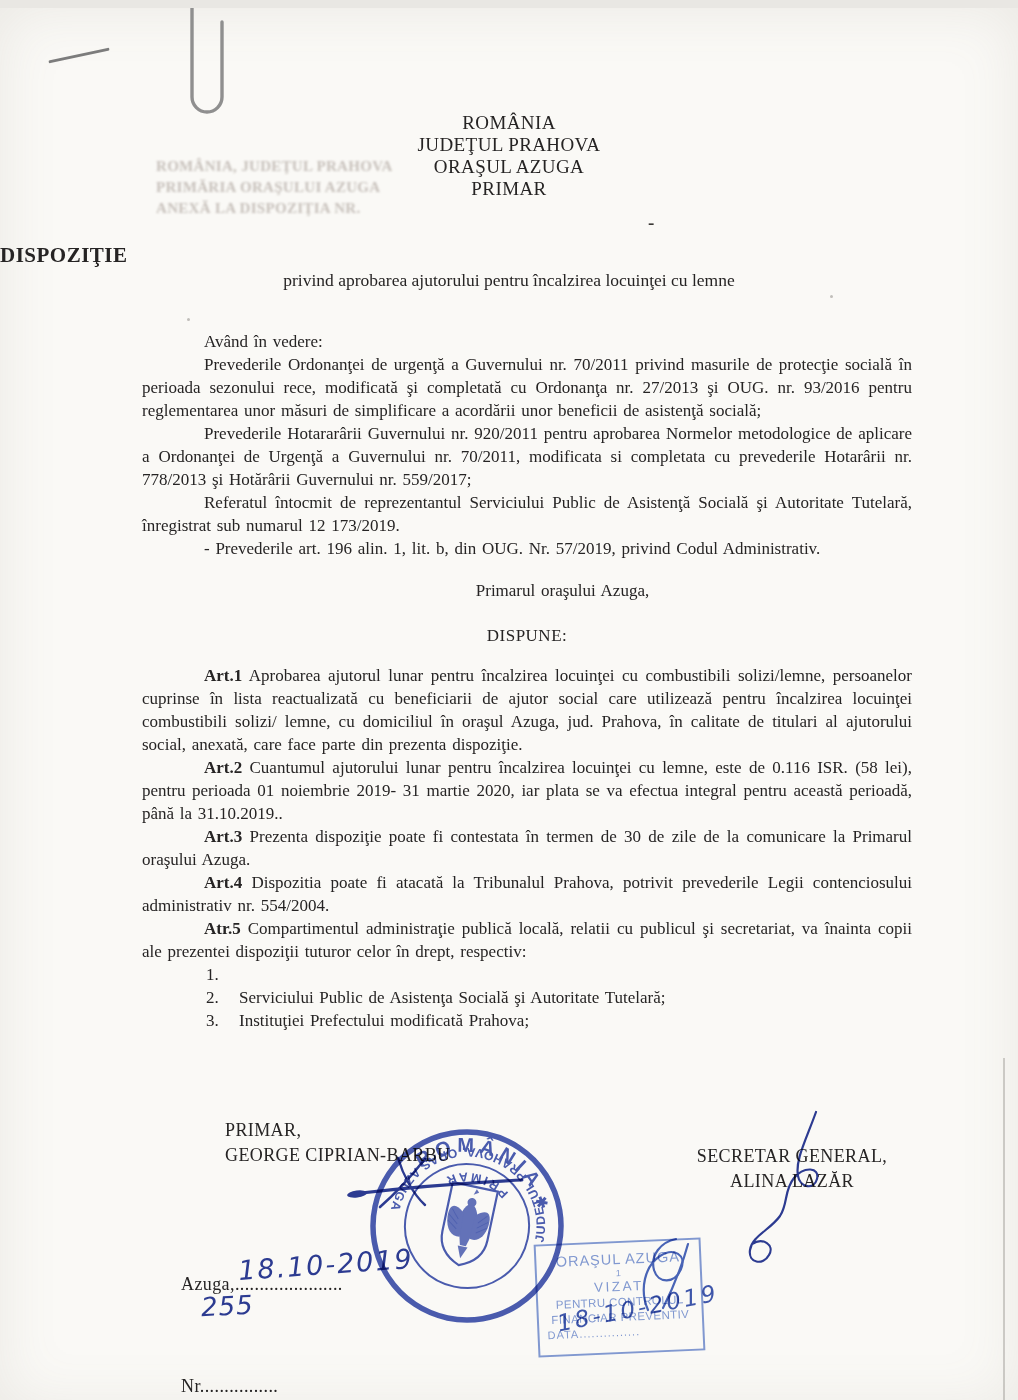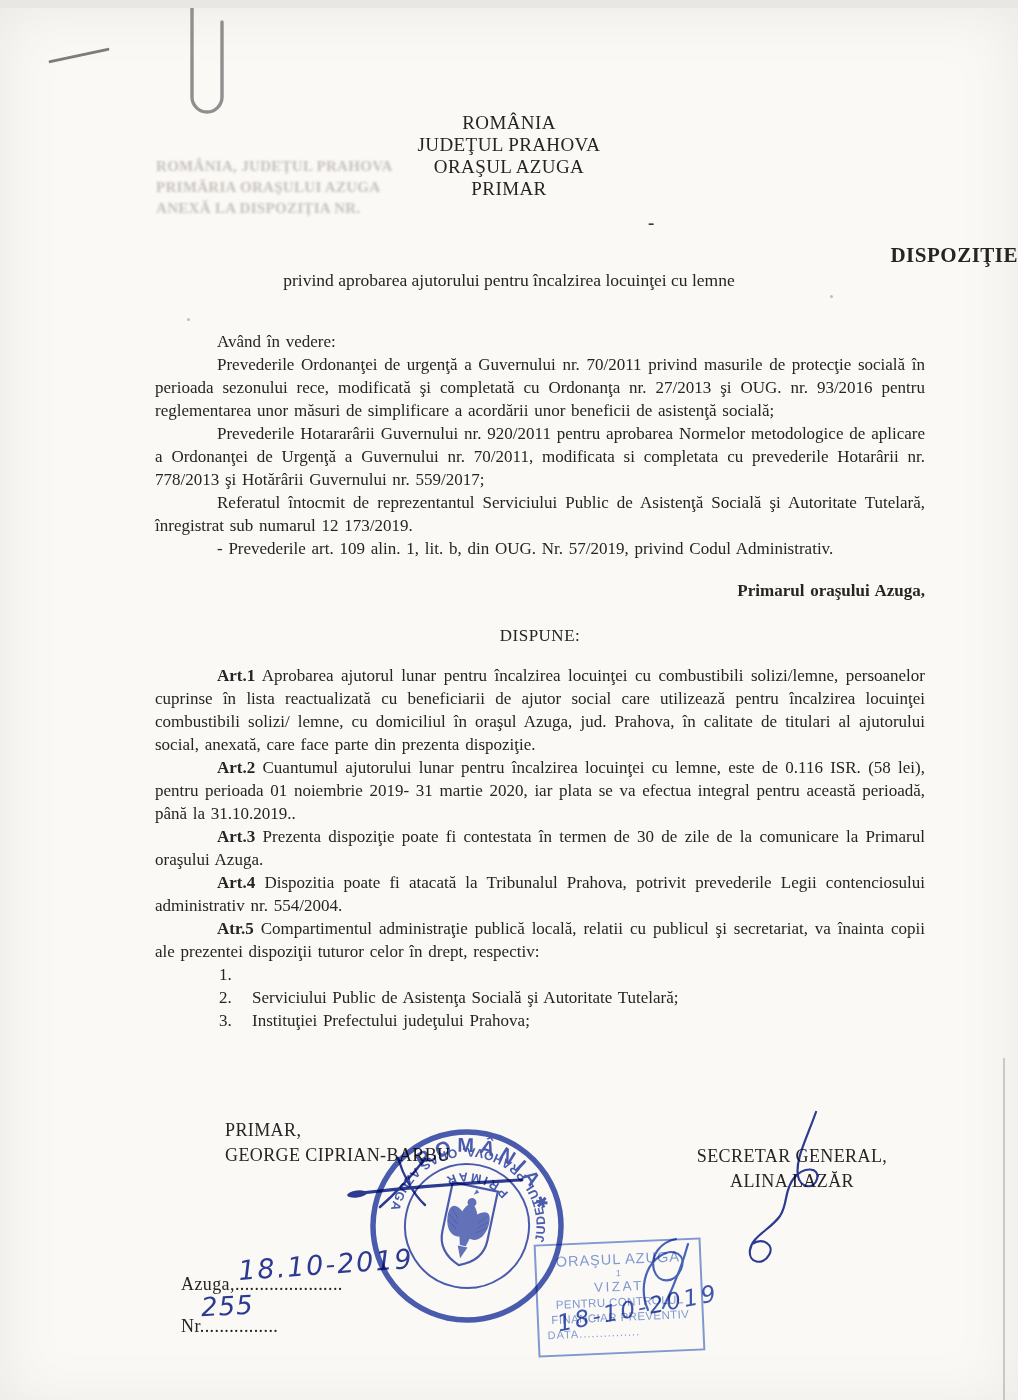--- a/index.html
+++ b/index.html
@@ -18,42 +18,42 @@
   
   .ghost{
     position:absolute;left:156px;top:148px;width:270px;
     color:rgba(150,138,130,.5);font-weight:bold;font-size:15px;
     line-height:21px;filter:blur(1px);letter-spacing:.3px;
   }
   
   .header{position:absolute;left:0;top:104px;width:100%;text-align:center;
     font-size:19px;line-height:22px;letter-spacing:.4px;}
   .stray-dash{position:absolute;left:648px;top:204px;font-size:19px;font-weight:bold;color:#3a3836;}
-  .title{position:absolute;left:0;top:235px;width:100%;text-align:right;
+  .title{position:absolute;left:0;top:235px;width:100%;text-align:left;
     font-weight:bold;font-size:21px;letter-spacing:.5px;}
   .subtitle{position:absolute;left:0;top:262px;width:100%;text-align:center;font-size:17.5px;}
   
-  .doc{position:absolute;left:155px;top:322px;width:770px;
+  .doc{position:absolute;left:142px;top:322px;width:770px;
     font-size:17px;line-height:23px;text-align:justify;word-spacing:1.5px;}
   .doc p{margin:0;text-indent:62px;}
-  .mayor{font-weight:bold;text-indent:71px !important;text-align:right;margin-top:19px !important;}
+  .mayor{font-weight:normal;text-indent:71px !important;text-align:center;margin-top:19px !important;}
   .dispune{font-weight:normal;text-align:center;text-indent:0 !important;
     margin-top:22px !important;letter-spacing:.5px;}
   .gap-art{margin-top:17px !important;}
   .list{margin-left:64px;margin-top:0;}
   .li{display:flex;gap:13px;text-align:left;text-indent:0;line-height:23px;}
   .li .num{min-width:20px;}
   
   .sig-left{position:absolute;left:225px;top:1110px;width:240px;text-align:left;
     font-size:18px;line-height:25px;letter-spacing:.4px;}
   .sig-right{position:absolute;left:678px;top:1136px;width:228px;text-align:center;
     font-size:18px;line-height:25px;letter-spacing:.4px;}
   
   .city-line{position:absolute;left:181px;top:1266px;font-size:18px;letter-spacing:.4px;}
-  .nr-line{position:absolute;left:181px;top:1308px;font-size:18px;letter-spacing:.4px;}
+  .nr-line{position:absolute;left:181px;top:1368px;font-size:18px;letter-spacing:.4px;}
   .hw{font-family:"DejaVu Sans",sans-serif;font-style:italic;color:var(--pen-navy);
     mix-blend-mode:multiply;}
   .hw-date{position:absolute;left:238px;top:1241px;font-size:27px;
     transform:rotate(-4deg);letter-spacing:2px;}
   .hw-nr{position:absolute;left:201px;top:1283px;font-size:26px;
     transform:rotate(-3deg);letter-spacing:1px;}
   
   .round-stamp{position:absolute;left:367px;top:1118px;width:200px;height:200px;
     transform:rotate(12deg);opacity:.92;mix-blend-mode:multiply;}
   .st-stroke{stroke:var(--stamp-blue);fill:none;}
@@ -113,39 +113,39 @@
   <div class="stray-dash">-</div>
 
   <div class="title">DISPOZIŢIE</div>
   <div class="subtitle">privind aprobarea ajutorului pentru încalzirea locuinţei cu lemne</div>
 
   <div class="doc">
     <p>Având în vedere:</p>
     <p>Prevederile Ordonanţei de urgenţă a Guvernului nr. 70/2011 privind masurile de protecţie socială în perioada sezonului rece, modificată şi completată cu Ordonanţa nr. 27/2013 şi OUG. nr. 93/2016 pentru reglementarea unor măsuri de simplificare a acordării unor beneficii de asistenţă socială;</p>
     <p>Prevederile Hotararârii Guvernului nr. 920/2011 pentru aprobarea Normelor metodologice de aplicare a Ordonanţei de Urgenţă a Guvernului nr. 70/2011, modificata si completata cu prevederile Hotarârii nr. 778/2013 şi Hotărârii Guvernului nr. 559/2017;</p>
     <p>Referatul întocmit de reprezentantul Serviciului Public de Asistenţă Socială şi Autoritate Tutelară, înregistrat sub numarul 12 173/2019.</p>
-    <p>- Prevederile art. 109 alin. 1, lit. b, din OUG. Nr. 57/2019, privind Codul Administrativ.</p>
+    <p>- Prevederile art. 196 alin. 1, lit. b, din OUG. Nr. 57/2019, privind Codul Administrativ.</p>
     <p class="mayor">Primarul oraşului Azuga,</p>
     <p class="dispune">DISPUNE:</p>
     <p class="gap-art"><b>Art.1</b> <span>Aprobarea ajutorul lunar pentru încalzirea locuinţei cu combustibili solizi/lemne, persoanelor cuprinse în lista reactualizată cu beneficiarii de ajutor social care utilizează pentru încalzirea locuinţei combustibili solizi/ lemne, cu domiciliul în oraşul Azuga, jud. Prahova, în calitate de titulari al ajutorului social, anexată, care face parte din prezenta dispoziţie.</span></p>
     <p><b>Art.2</b> <span>Cuantumul ajutorului lunar pentru încalzirea locuinţei cu lemne, este de 0.116 ISR. (58 lei), pentru perioada 01 noiembrie 2019- 31 martie 2020, iar plata se va efectua integral pentru această perioadă, până la 31.10.2019..</span></p>
     <p><b>Art.3</b> <span>Prezenta dispoziţie poate fi contestata în termen de 30 de zile de la comunicare la Primarul oraşului Azuga.</span></p>
     <p><b>Art.4</b> <span>Dispozitia poate fi atacată la Tribunalul Prahova, potrivit prevederile Legii contenciosului administrativ nr. 554/2004.</span></p>
     <p><b>Atr.5</b> <span>Compartimentul administraţie publică locală, relatii cu publicul şi secretariat, va înainta copii ale prezentei dispoziţii tuturor celor în drept, respectiv:</span></p>
     <div class="list">
       <div class="li">
           <span class="num">1.</span>
         </div>
       <div class="li">
           <span class="num">2.</span>
           <span>Serviciului Public de Asistenţa Socială şi Autoritate Tutelară;</span>
         </div>
       <div class="li">
           <span class="num">3.</span>
-          <span>Instituţiei Prefectului judeţului Prahova;</span>
+          <span>Instituţiei Prefectului modificată Prahova;</span>
         </div>
     </div>
   </div>
 
   <div class="sig-left">
     <div>PRIMAR,</div>
     <div>GEORGE CIPRIAN-BARBU</div>
   </div>
   <div class="sig-right">
     <div>SECRETAR GENERAL,</div>

